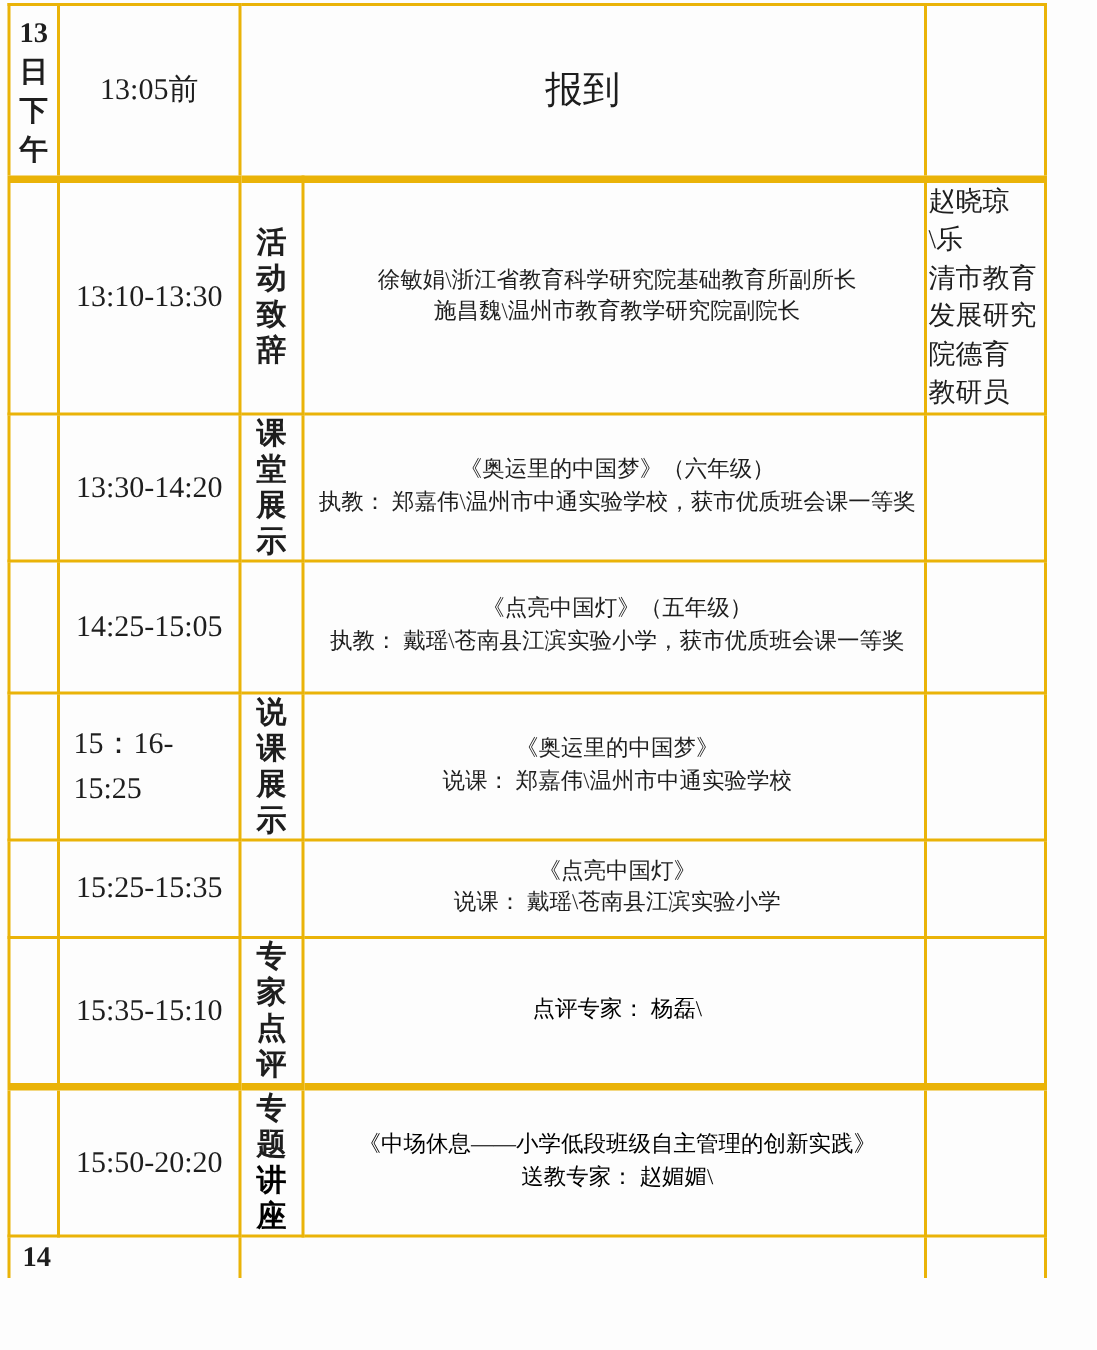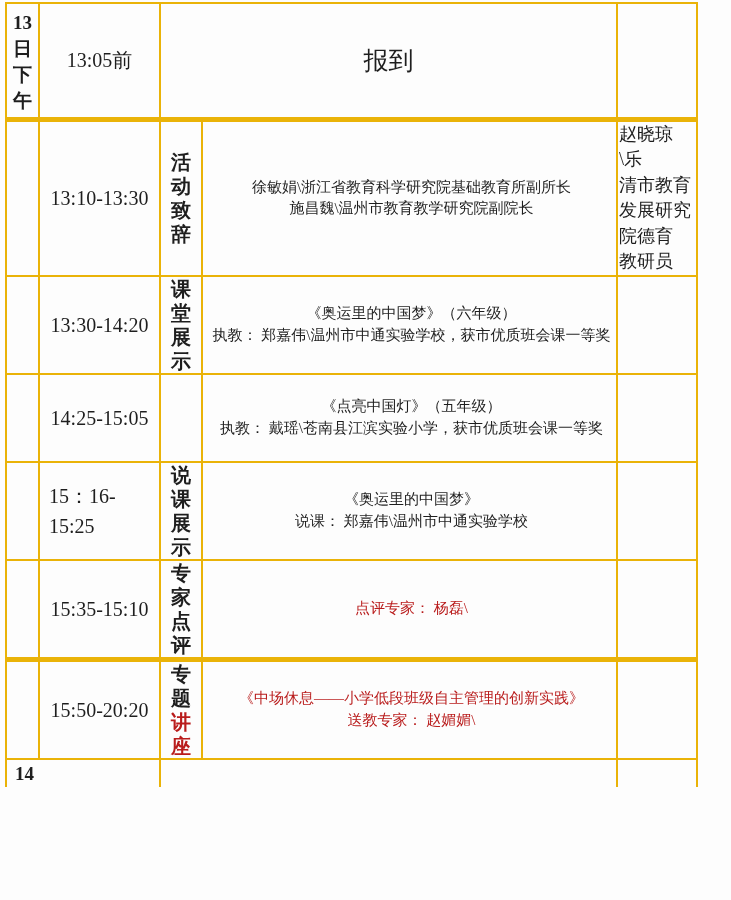--- a/index.html
+++ b/index.html
@@ -40,21 +40,21 @@
     font-size:15px; line-height:1.42; padding:3px 4px 3px 8px;
     white-space:pre-line; text-align:center;
   }
   .c-content.merged {
     text-align:center; font-size:25px; white-space:normal; padding:0;
   }
   .c-expert {
     text-align:left; font-size:18px; line-height:1.42;
     white-space:pre-line; padding:0 1px;
   }
-  .red { color:#b91c1c; }
+  .red { color:#000000; }
 </style>
 </head>
 <body>
 
 <div class="page">
   <table class="sched">
     <colgroup>
       <col style="width:33px">
       <col style="width:121px">
       <col style="width:42px">
@@ -131,20 +131,30 @@
     <td class="c-type">
             <div>说</div>
             <div>课</div>
             <div>展</div>
             <div>示</div>
           </td>
     <td class="c-content">《奥运里的中国梦》
 说课： 郑嘉伟\温州市中通实验学校</td>
     <td class="c-expert"></td>
   </tr>
+        <tr style="height: 65px;">
+    <td class="c-day"></td>
+    <td class="c-time">
+            <div>15:25-15:35</div>
+          </td>
+    <td class="c-type"></td>
+    <td class="c-content">《点亮中国灯》
+说课： 戴瑶\苍南县江滨实验小学</td>
+    <td class="c-expert"></td>
+  </tr>
         <tr class="thick" style="height: 93px;">
     <td class="c-day"></td>
     <td class="c-time">
             <div>15:35-15:10</div>
           </td>
     <td class="c-type">
             <div>专</div>
             <div>家</div>
             <div>点</div>
             <div>评</div>

